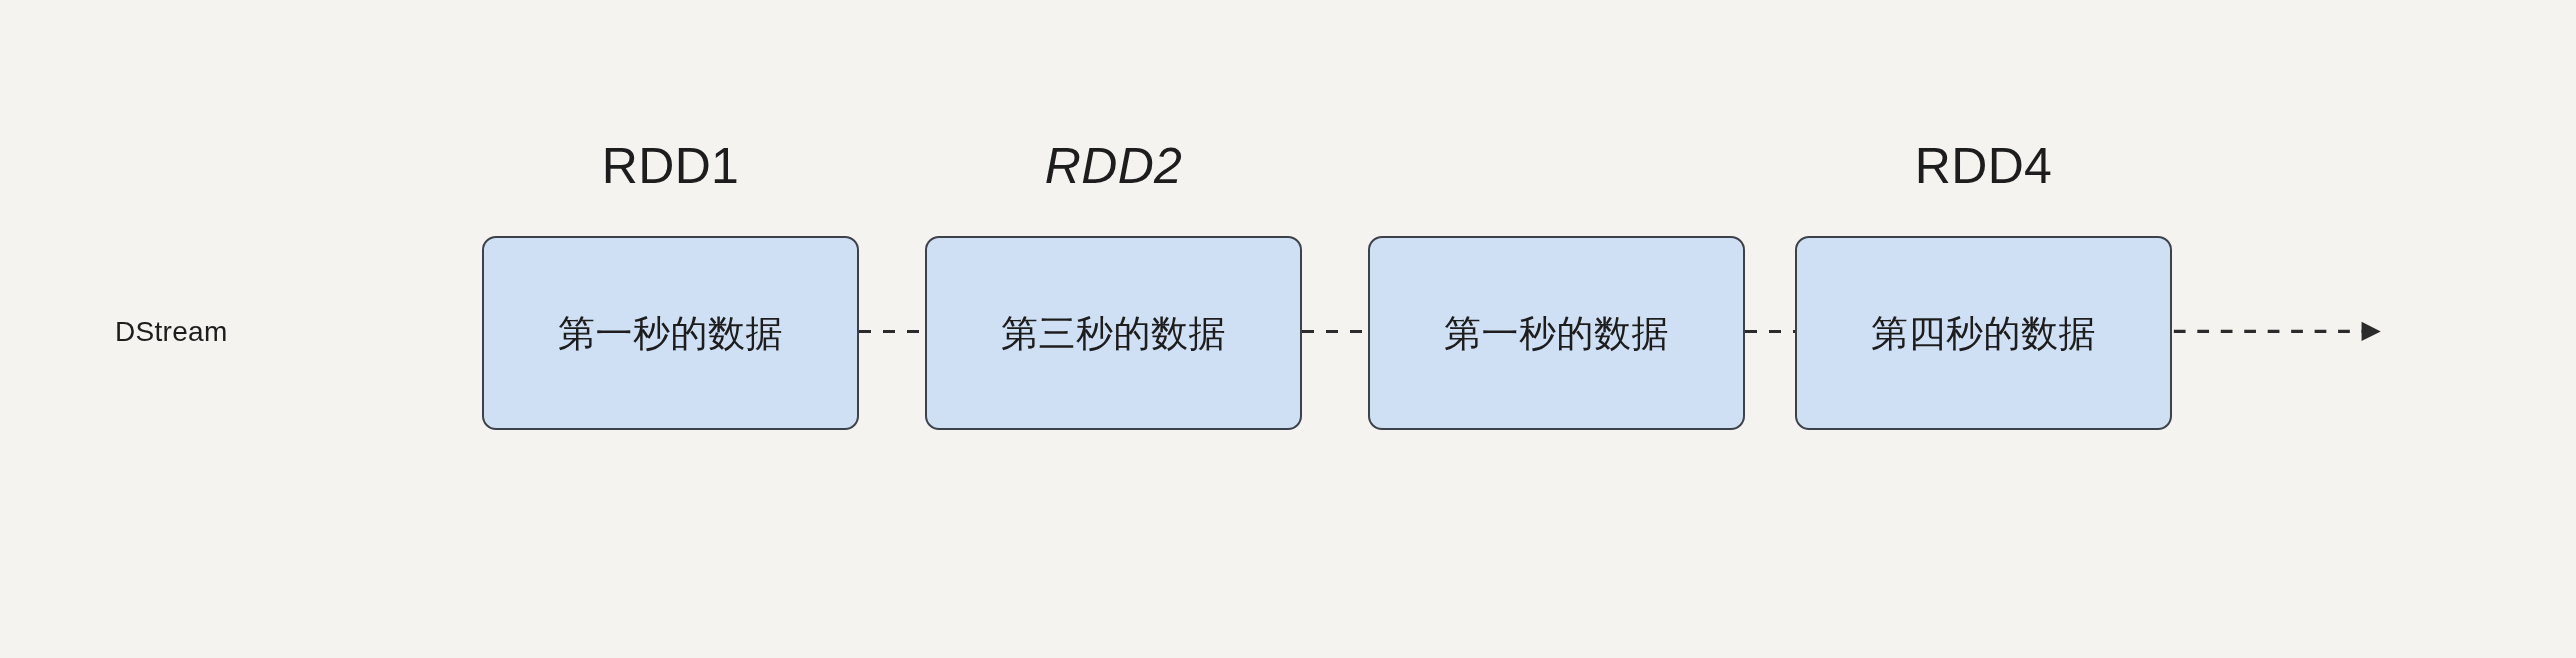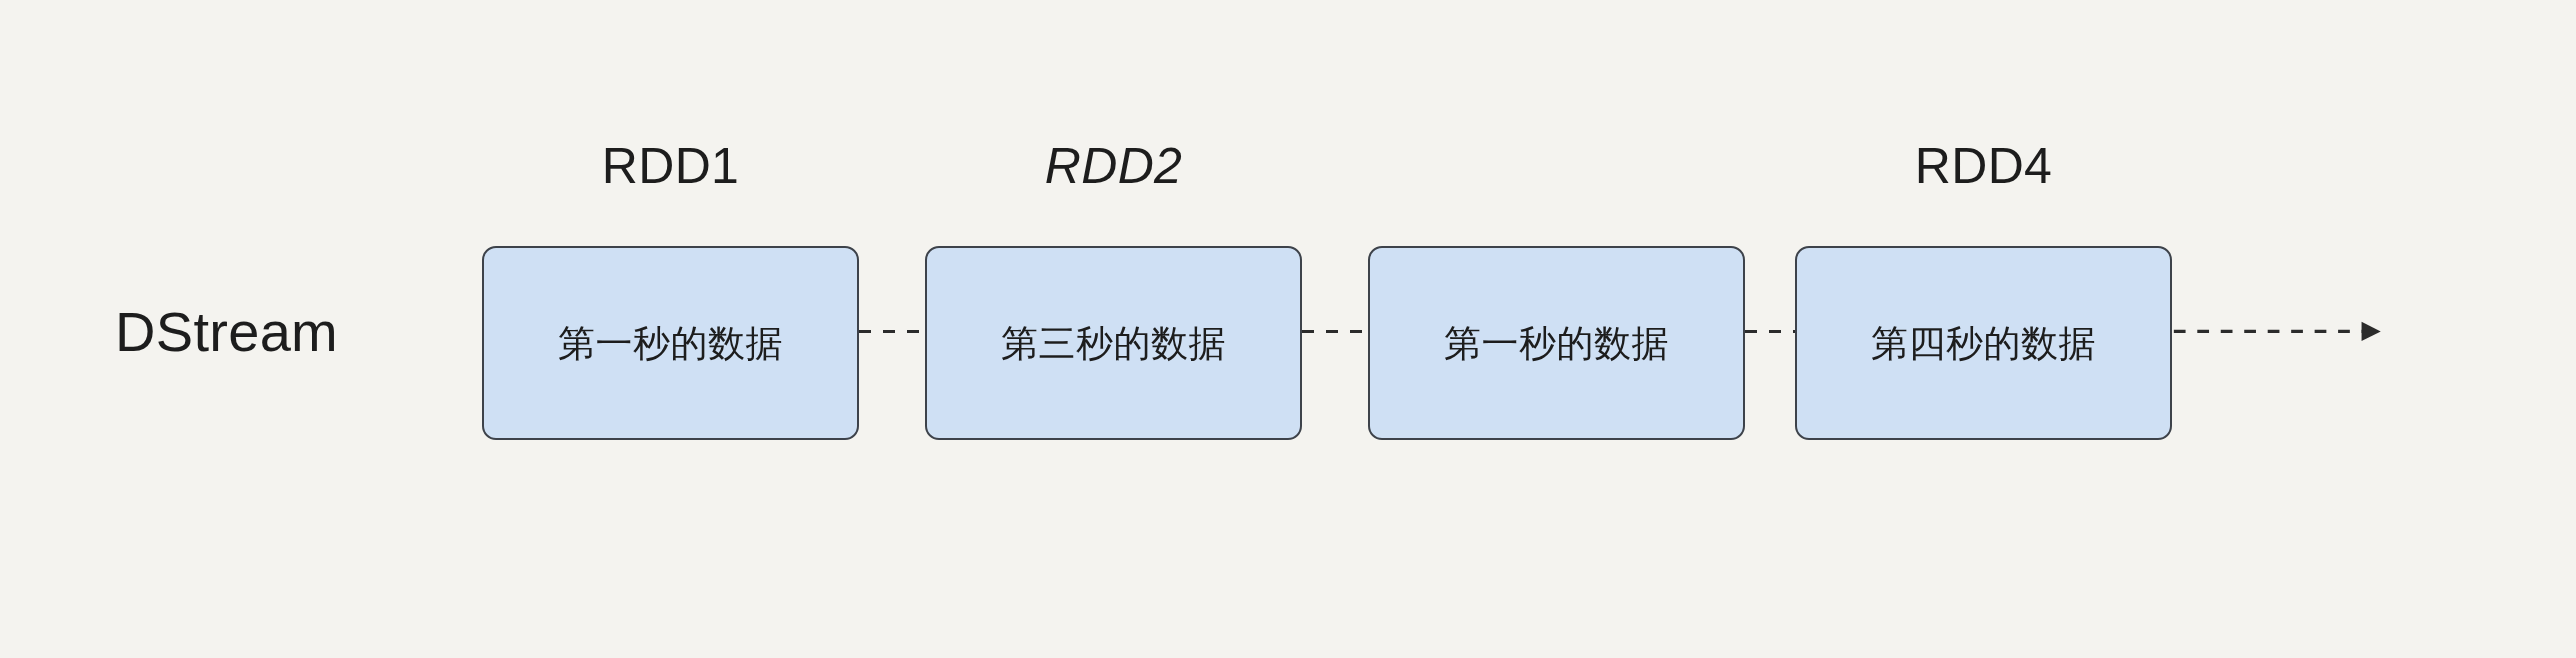--- a/index.html
+++ b/index.html
@@ -22,21 +22,21 @@
 
   
   .stream-label {
     position: absolute;
     left: 115px;
     top: 299px;
     width: 336px;
     height: 65px;
     display: flex;
     align-items: center;
-    font-size: 56px;
+    font-size: 28px;
     color: #1d1d1d;
     letter-spacing: 0.3px;
     white-space: nowrap;
   }
 
   
   .rdd-caption {
     position: absolute;
     top: 136px;
     height: 60px;
@@ -45,21 +45,21 @@
     justify-content: center;
     font-size: 50px;
     color: #1d1d1d;
     letter-spacing: 0.3px;
     white-space: nowrap;
   }
 
   
   .rdd-box {
     position: absolute;
-    top: 246px;
+    top: 236px;
     width: 377px;
     height: 194px;
     box-sizing: border-box;
     background: #cfe0f4;
     border: 2.7px solid #3d424a;
     border-radius: 14px;
     display: flex;
     align-items: center;
     justify-content: center;
   }

